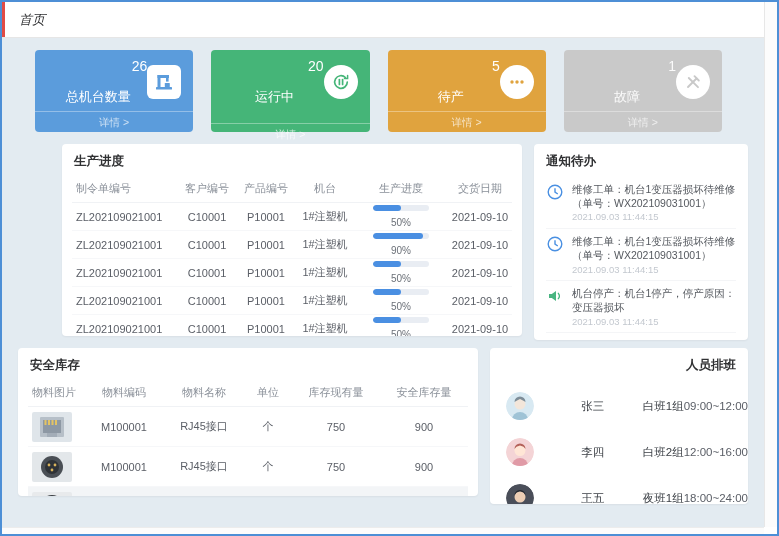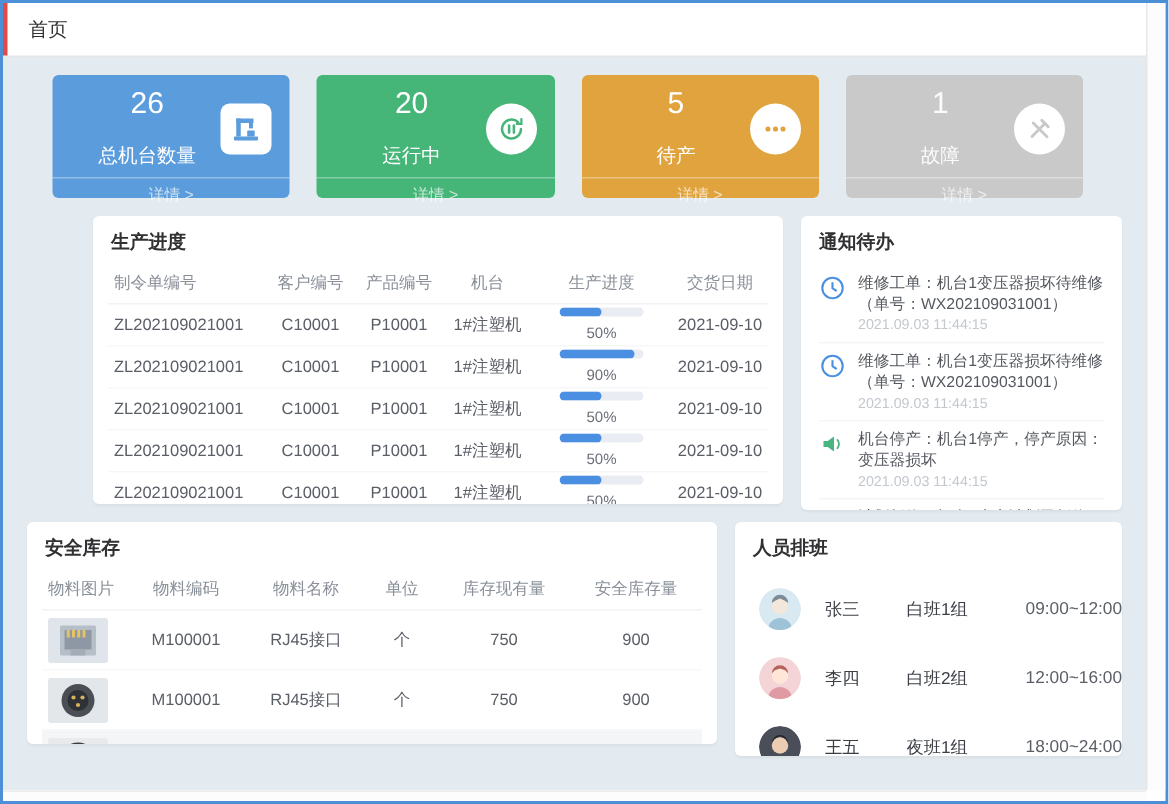--- a/index.html
+++ b/index.html
@@ -4,45 +4,45 @@
 <style>
   * { margin:0; padding:0; box-sizing:border-box; }
   html,body { width:779px; height:536px; font-family:"Liberation Sans","DejaVu Sans",sans-serif; }
   .frame { position:relative; width:779px; height:536px; border:2px solid #4D8FD6; background:#fff; overflow:hidden; }
   .vscroll { position:absolute; top:0; right:0; bottom:7px; width:13px; background:#fcfcfc; border-left:1px solid #e7e7e7; }
   .hscroll { position:absolute; left:0; right:13px; bottom:0; height:7px; background:#fcfcfc; border-top:1px solid #ececec; }
   .page { position:absolute; top:0; left:0; right:13px; bottom:7px; background:#E3EBF1; overflow:hidden; display:flex; flex-direction:column; }
 
   .topbar { position:relative; height:36px; background:#fff; border-bottom:1px solid #e6e6e6; display:flex; align-items:center; flex:0 0 auto; }
   .topbar-accent { position:absolute; left:0; top:0; bottom:0; width:3px; }
-  .topbar-title { margin-left:17px; font-size:13px; color:#303133; font-weight:500; }
+  .topbar-title { margin-left:17px; font-size:13px; color:#303133; font-weight:500;font-style:italic; }
 
   .content { flex:1; padding:12px 16px 0 16px; overflow:hidden; }
 
   .cards { display:flex; gap:18px; padding:0 26px 0 17px; }
   .card { flex:1; height:82px; border-radius:4px; color:#fff; display:flex; flex-direction:column; cursor:pointer; }
   .card-top { flex:1; display:flex; align-items:center; padding:8px 12px 0 14px; }
   .card-main { flex:1; text-align:center; }
-  .card-value { font-size:20px; line-height:1.15; }
+  .card-value { font-size:14px; line-height:1.15;text-align:right; }
   .card-label { font-size:13px; margin-top:14px; }
   .card-badge { width:34px; height:34px; background:#fff; display:flex; align-items:center; justify-content:center; flex:0 0 auto; }
   .badge-square { border-radius:6px; }
   .badge-circle { border-radius:50%; }
   .card-detail { text-align:center; font-size:10.5px; color:rgba(255,255,255,0.7); border-top:1px solid rgba(255,255,255,0.35); padding:4px 0 5px; margin-top:5px; }
   .card-gray .card-value, .card-gray .card-label { color:rgba(255,255,255,0.92); }
 
   .grid-row { display:flex; gap:12px; }
   .grid-top { margin-top:12px; }
   .grid-bottom { margin-top:8px; }
   .col-left { width:460px; flex:0 0 auto; }
   .col-right { flex:1; }
   .panel { background:#fff; border-radius:4px; overflow:hidden; box-shadow:0 1px 2px rgba(0,0,0,0.05); }
   .panel-title { font-size:12.5px; font-weight:bold; color:#303133; padding:9px 12px 5px 12px; }
   .h-prod { height:192px;margin-left:44px; } .h-notice { height:196px; }
-  .h-inv { height:148px; } .h-sched { height:156px; }
+  .h-inv { height:148px; } .h-sched { height:156px;text-align:right; }
 
   table { border-collapse:collapse; table-layout:fixed; width:440px; margin:0 10px; }
   th { font-size:11px; color:#8a9099; font-weight:normal; padding:6px 2px; border-bottom:1px solid #f0f2f5; }
   td { font-size:11px; color:#5a5e66; padding:0 2px; border-bottom:1px solid #f6f7f9; }
   .t-prod td { height:28px; }
   .t-inv td { height:40px; }
   .al { text-align:left; padding-left:4px; } .ac { text-align:center; }
   tr.shaded td { background:#f3f5f7; }
 
   .pcell { display:flex; align-items:center; justify-content:center; gap:6px;flex-direction:column; }
@@ -94,21 +94,21 @@
                 <rect x="3.5" y="3" width="3" height="12" fill="currentColor"></rect>
                 <rect x="3.5" y="3" width="11.5" height="3" fill="currentColor"></rect>
                 <rect x="12" y="6" width="2.6" height="3.6" fill="currentColor"></rect>
                 <rect x="10.8" y="11" width="5" height="4" rx="0.6" fill="currentColor"></rect>
               </svg>
             </div>
           </div>
           <div class="card-detail">详情 &gt;</div>
         </div>
 
-        <div class="card" style="background-color: rgb(69, 181, 120);">
+        <div class="card" style="background-color: rgb(69, 181, 120); gap: 12px;">
           <div class="card-top">
             <div class="card-main">
               <div class="card-value">20</div>
               <div class="card-label">运行中</div>
             </div>
             <div class="card-badge badge-circle" style="color: rgb(69, 181, 120);">
               <svg width="20" height="20" viewBox="0 0 20 20" fill="none" stroke="currentColor" stroke-width="1.7" stroke-linecap="round">
                 <path d="M16.3 10a6.3 6.3 0 1 1-1.9-4.5"></path>
                 <path d="M16.6 3.4v3.1h-3.1" stroke-width="1.5"></path>
                 <line x1="8.4" y1="7.6" x2="8.4" y2="12.4"></line>

